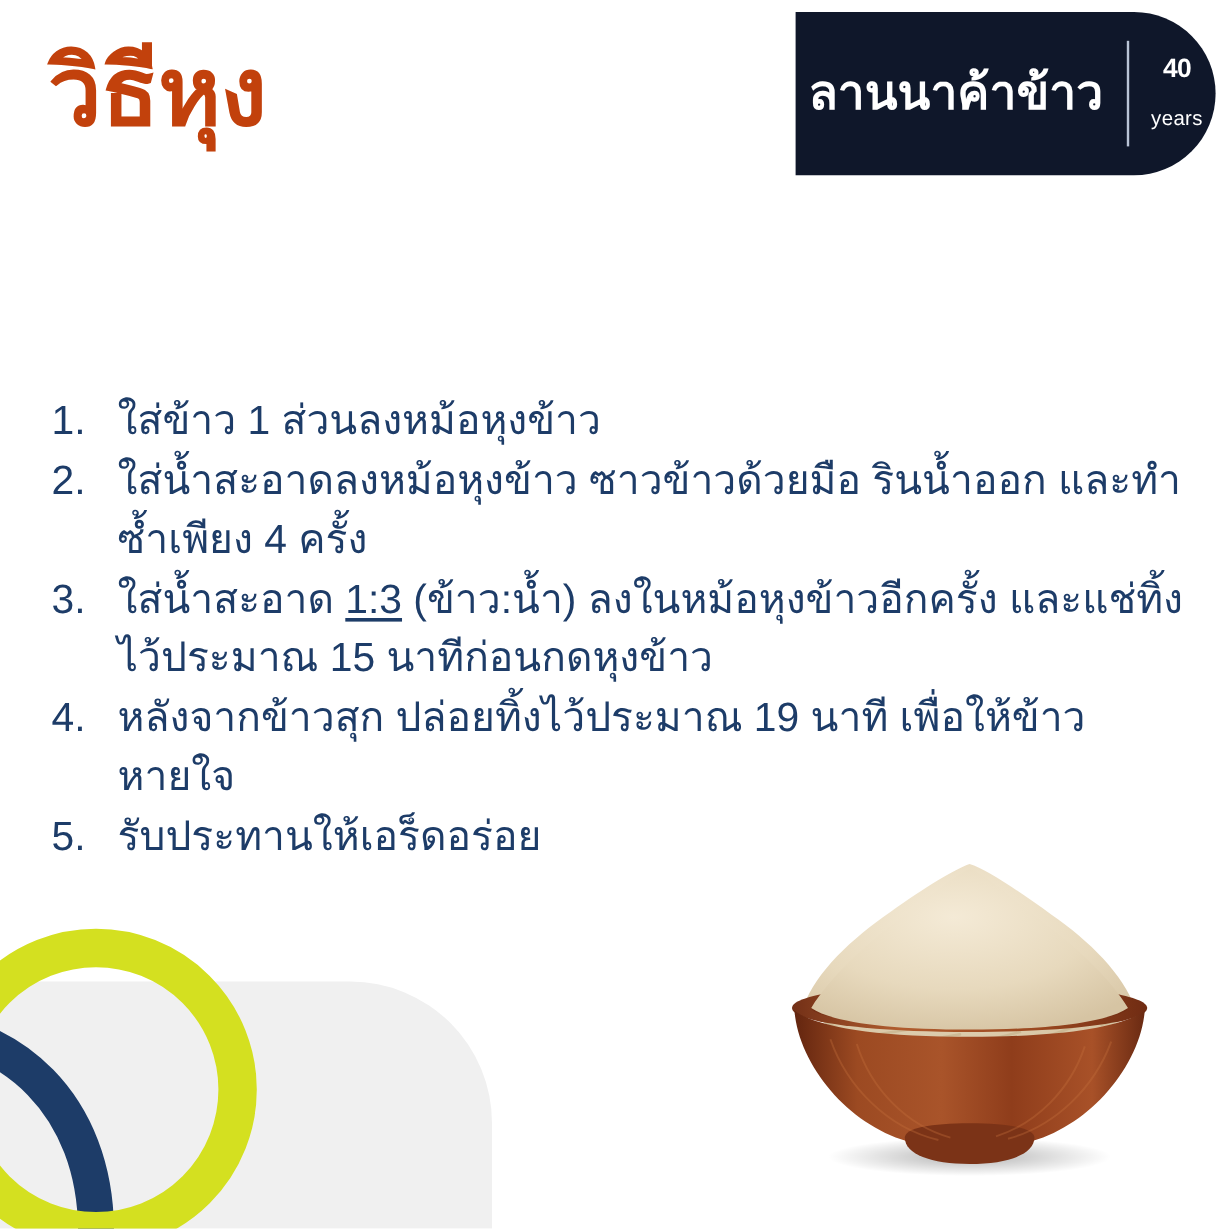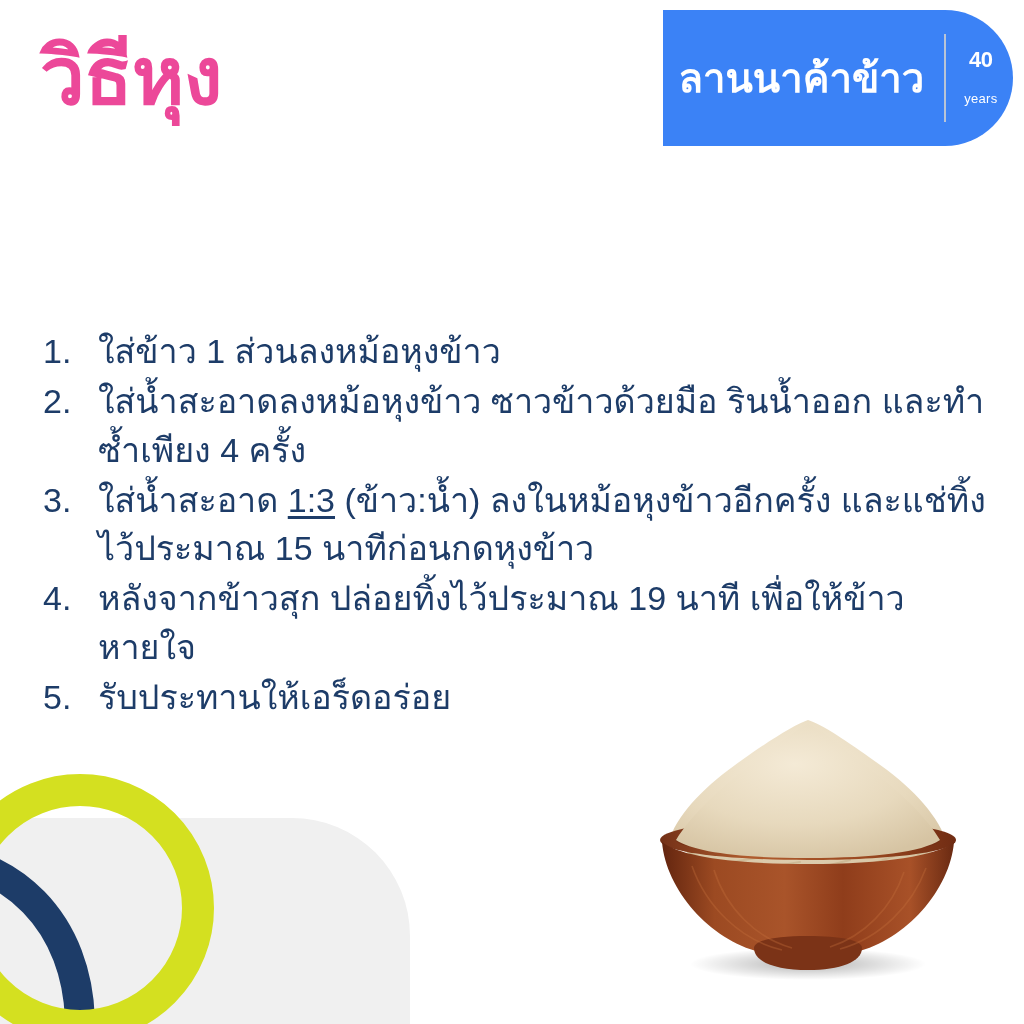--- a/index.html
+++ b/index.html
@@ -18,21 +18,21 @@
     overflow: hidden;
   }
 
   
   .brand-badge {
     position: absolute;
     left: 663px;
     top: 10px;
     width: 350px;
     height: 136px;
-    background: #3b82f6;
+    background: #0f172a;
     border-radius: 0 68px 68px 0;
     display: flex;
     align-items: center;
     justify-content: center;
     gap: 0px;
   }
   .brand-name {
     color: #ffffff;
     font-size: 40px;
     font-weight: 700;
@@ -55,34 +55,34 @@
     padding: 0 26px 0 18px;
     color: #ffffff;
   }
   .brand-years-num {
     font-size: 22px;
     font-weight: 700;
     line-height: 1;
     letter-spacing: -0.5px;
   }
   .brand-years-label {
-    font-size: 13px;
+    font-size: 17px;
     font-weight: 400;
     line-height: 1.25;
     letter-spacing: 0.3px;
     margin-top: 20px;
   }
 
   
   .headline {
     position: absolute;
     left: 40px;
     top: 22px;
     width: 600px;
-    color: #ec4899;
+    color: #c2410c;
     font-size: 80px;
     font-weight: 700;
     line-height: 1.38;
     letter-spacing: -1px;
   }
   .headline-line { display: block; white-space: nowrap; }
 
   
   .steps {
     position: absolute;

